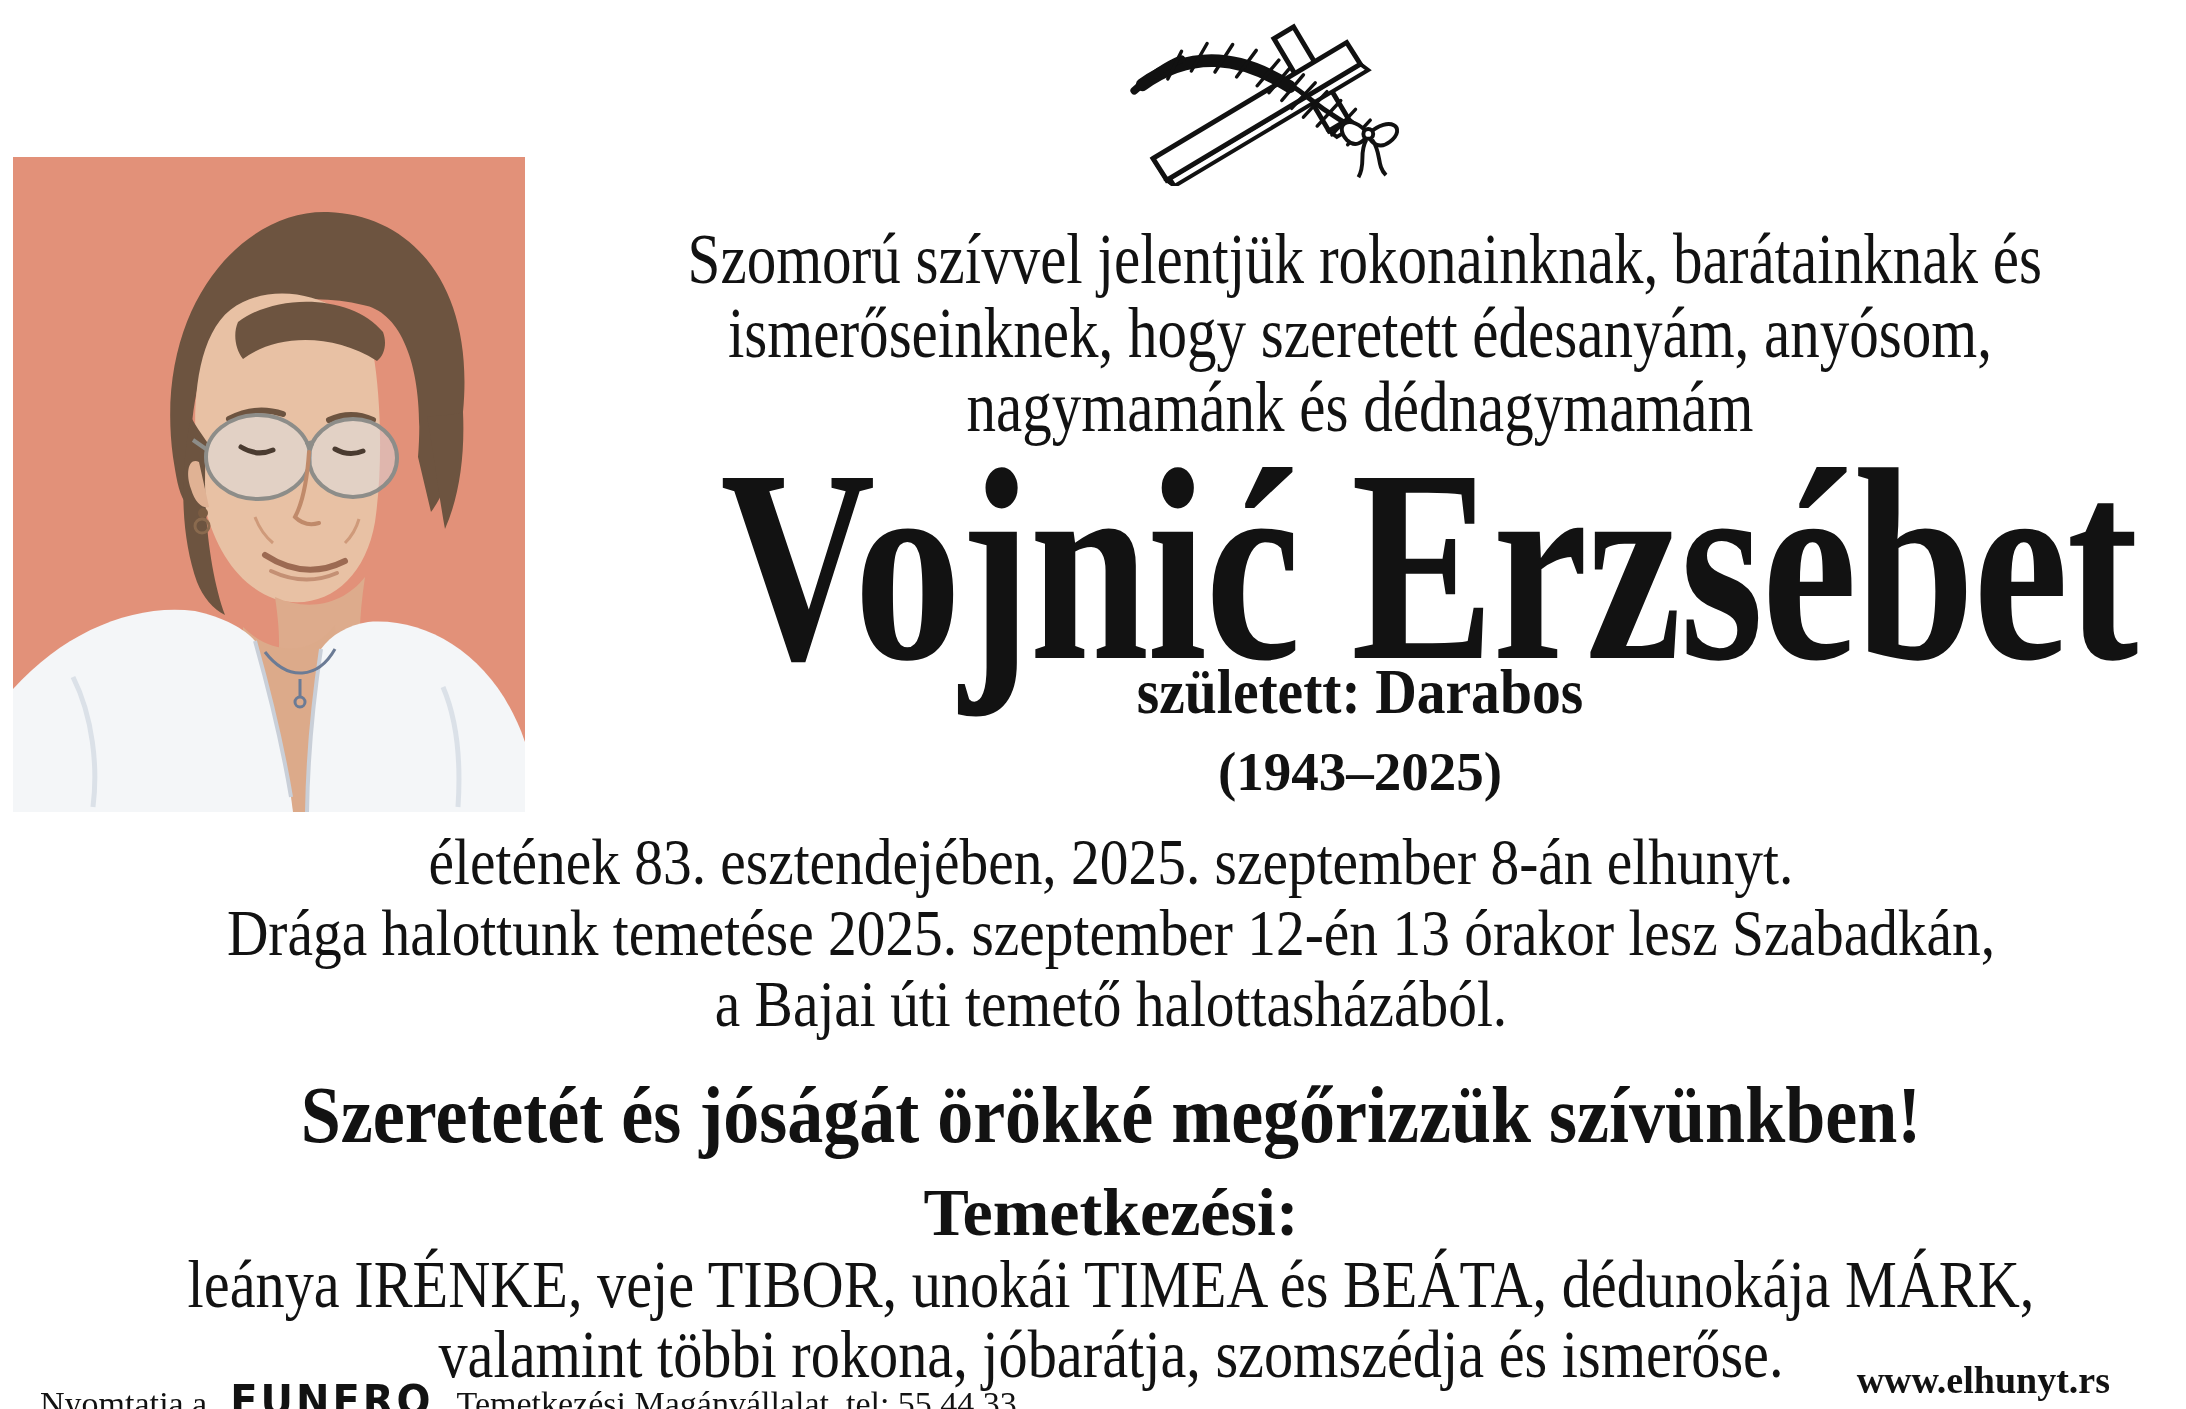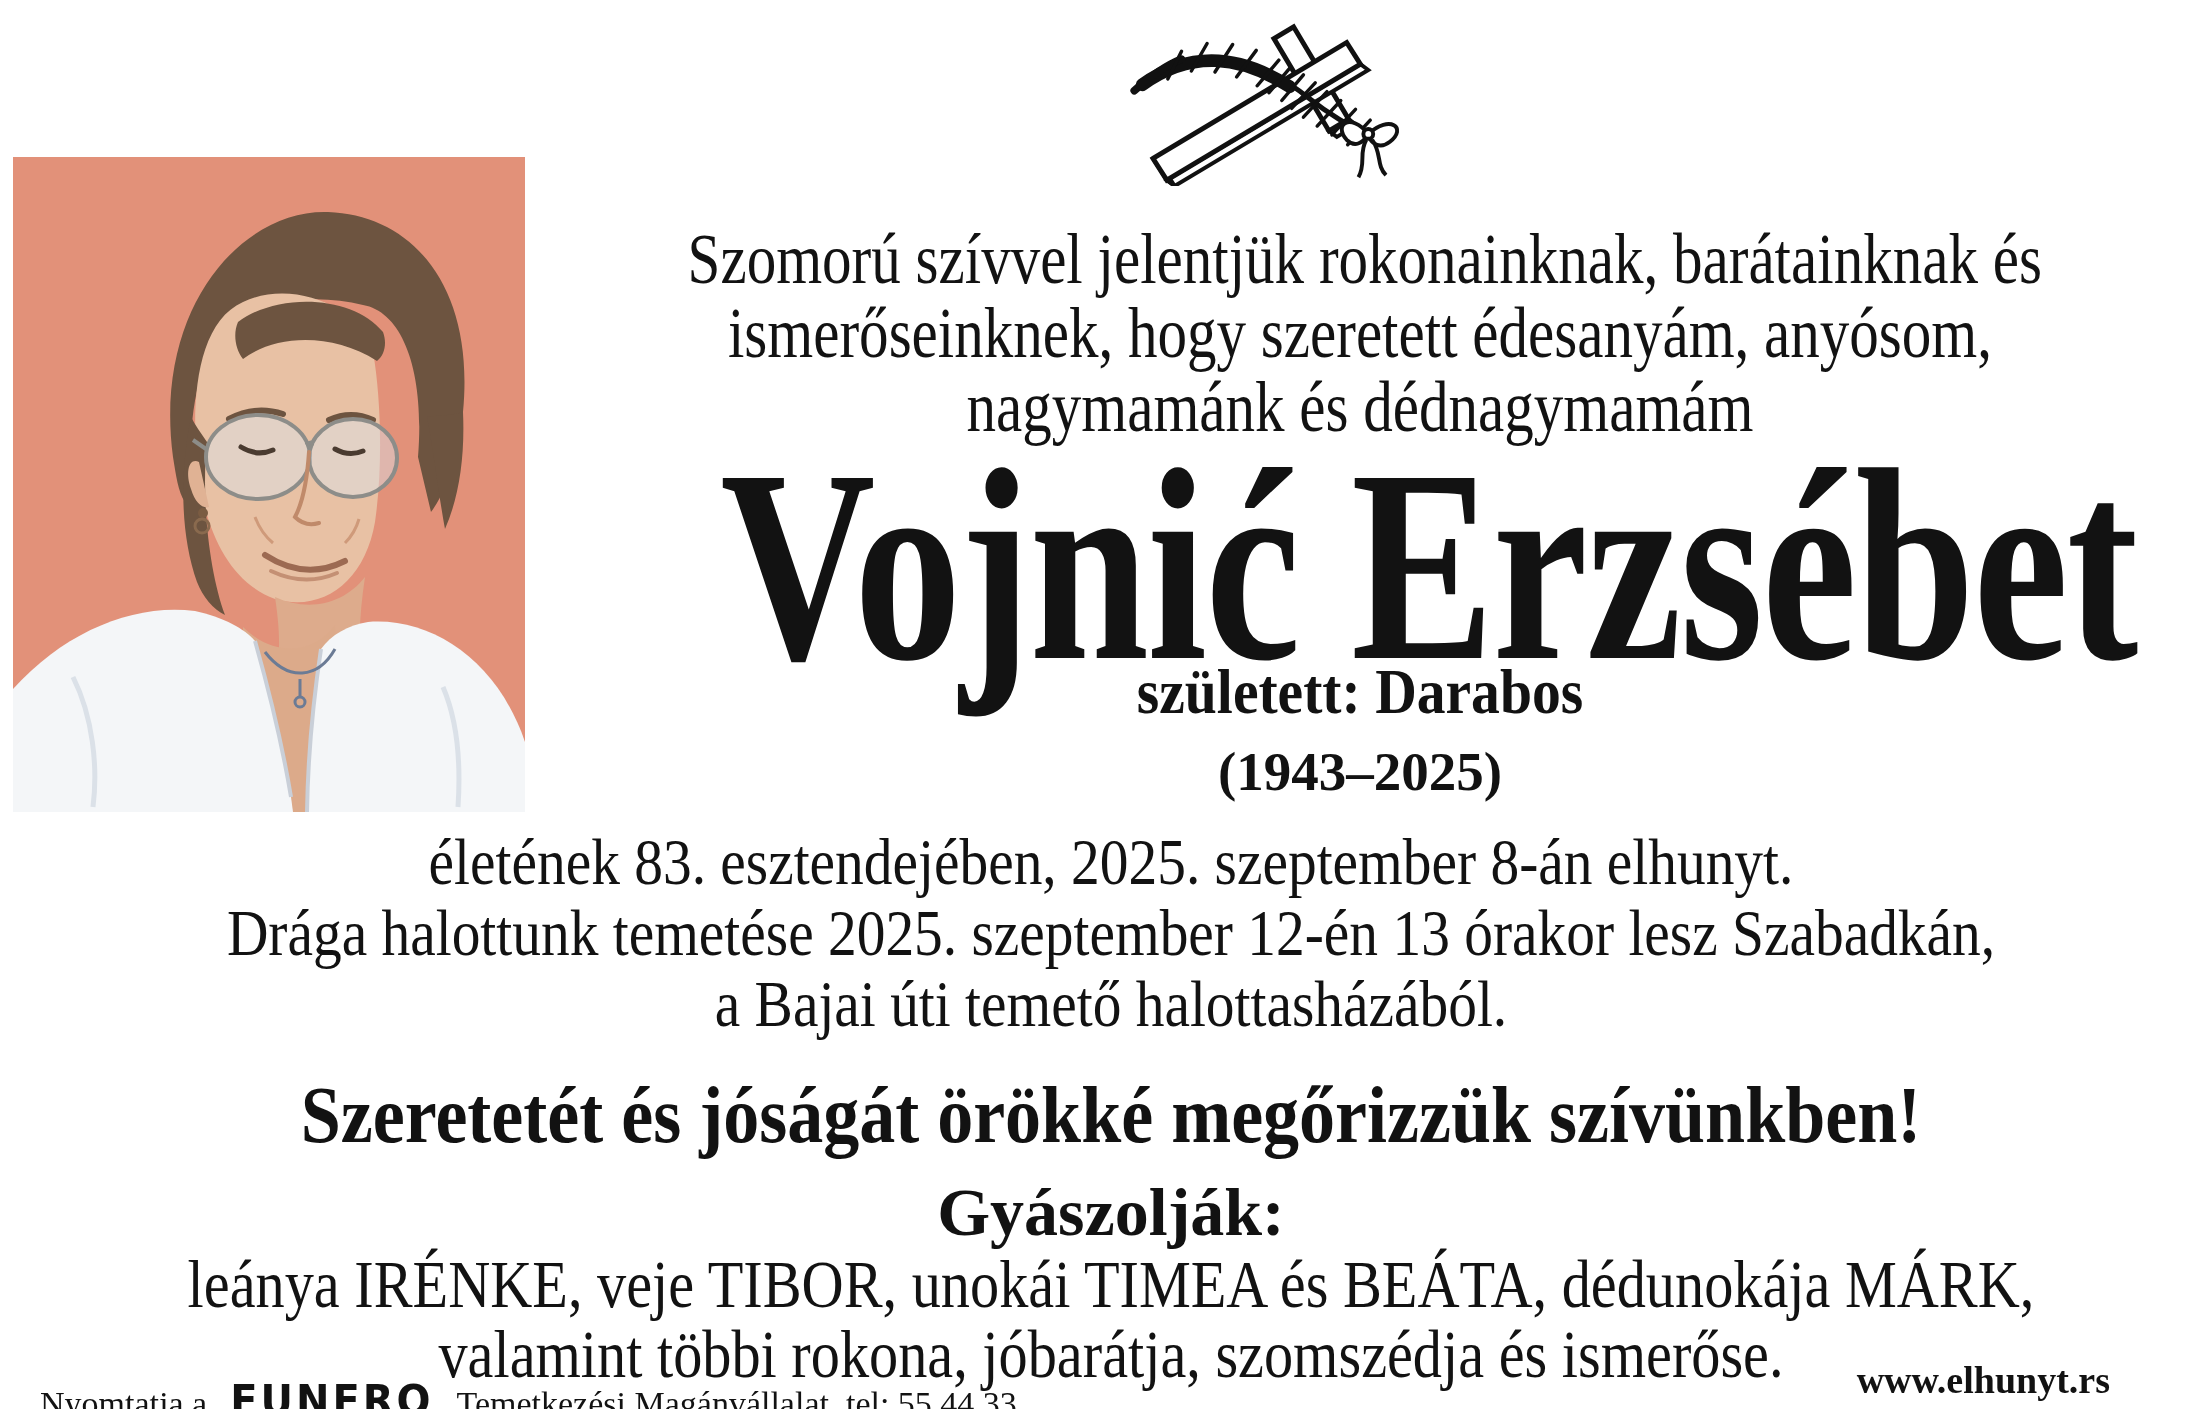--- a/index.html
+++ b/index.html
@@ -196,21 +196,21 @@
     <span class="line">(1943–2025)</span>
   </div>
 
   <div id="main-block" class="abs centered">
     <span class="line cx87 notice-line">életének 83. esztendejében, 2025. szeptember 8-án elhunyt.</span>
     <span class="line cx87 notice-line">Drága halottunk temetése 2025. szeptember 12-én 13 órakor lesz Szabadkán,</span>
     <span class="line cx87 notice-line">a Bajai úti temető halottasházából.</span>
     <div id="tribute-line">
       <span class="line cx90">Szeretetét és jóságát örökké megőrizzük szívünkben!</span>
     </div>
-    <div id="mourners-heading">Gyászolják:</div>
+    <div id="mourners-heading">Temetkezési:</div>
     <span class="line cx87 mourners-line">leánya IRÉNKE, veje TIBOR, unokái TIMEA és BEÁTA, dédunokája MÁRK,</span>
     <span class="line cx87 mourners-line">valamint többi rokona, jóbarátja, szomszédja és ismerőse.</span>
   </div>
 
   <div id="footer-left" class="abs">
     <span>Nyomtatja a</span>
     <span id="funero-logo">FUNERO</span>
     <span>Temetkezési Magánvállalat, tel: 55 44 33</span>
   </div>
   <div id="footer-right" class="abs">www.elhunyt.rs</div>

